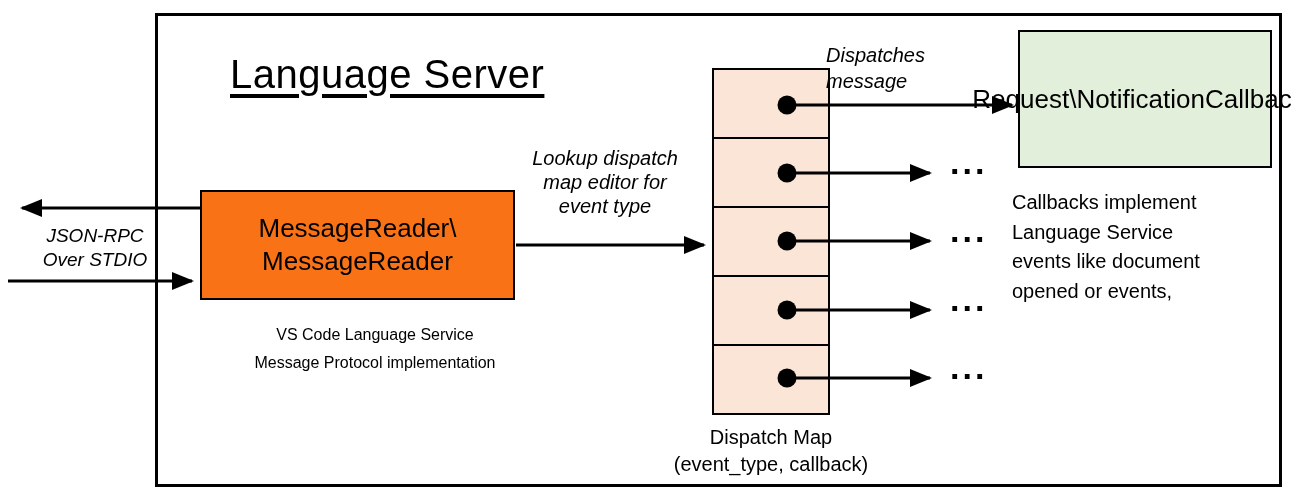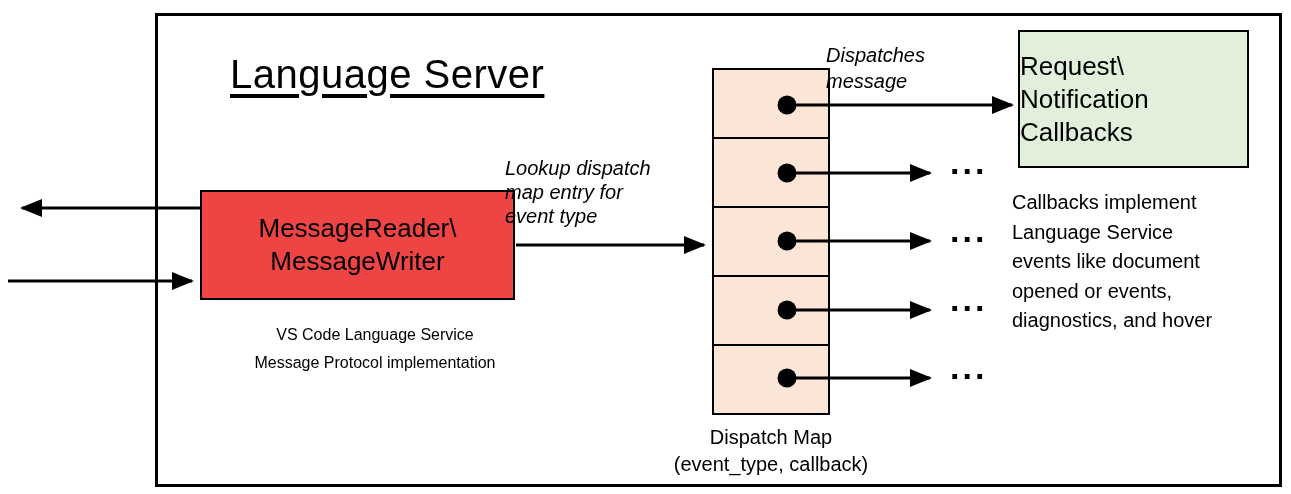--- a/index.html
+++ b/index.html
@@ -47,23 +47,23 @@
     text-align: center;
   }
   .msg-caption {
     position: absolute;
     left: 190px; top: 321px; width: 370px;
     font-size: 16px; line-height: 28px;
     text-align: center;
   }
   .lookup-label {
     position: absolute;
-    left: 505px; top: 156px; width: 200px;
+    left: 505px; top: 146px; width: 200px;
     font-size: 20px; font-style: italic;
-    line-height: 24px; text-align: left;
+    line-height: 24px; text-align: center;
   }
   .dispatch-map {
     position: absolute;
     left: 712px; top: 68px;
     width: 118px; height: 347px;
     border: 2.5px solid #000;
     display: flex; flex-direction: column;
   }
   .dispatch-cell { flex: 1; border-bottom: 2.5px solid #000; }
   .dispatch-cell:last-child { border-bottom: none; }
@@ -75,24 +75,24 @@
   }
   .dispatches-label {
     position: absolute;
     left: 826px; top: 42px; width: 134px;
     font-size: 20px; font-style: italic;
     line-height: 26px; text-align: left;
   }
   .callback-box {
     position: absolute;
     left: 1018px; top: 30px;
-    width: 231px; height: 138px;
+    width: 254px; height: 138px;
     border: 2.5px solid #000;
-    display: flex; flex-direction: column;
-    align-items: flex-start; justify-content: center;
+    display: flex; flex-direction: row;
+    align-items: center; justify-content: center;
     font-size: 26px; line-height: 33px;
     text-align: center;
   }
   .note {
     position: absolute;
     left: 1012px; top: 188px; width: 272px;
     font-size: 20px; line-height: 29.5px;
   }
   .ellipsis {
     position: absolute;
@@ -115,34 +115,38 @@
 </style>
 </head>
 <body>
 
 <div class="canvas">
 
   <div class="outer-box"></div>
 
   <div class="title">Language Server</div>
 
-
-  <div class="msg-box" style="background: #ef4444;">
+  <div class="io-label">
+    <div>JSON-RPC</div>
+    <div>Over STDIO</div>
+  </div>
+
+  <div class="msg-box" style="background: #f97316;">
     <div>MessageReader\</div>
-    <div>MessageWriter</div>
+    <div>MessageReader</div>
   </div>
 
   <div class="msg-caption">
     <div>VS Code Language Service</div>
     <div>Message Protocol implementation</div>
   </div>
 
   <div class="lookup-label">
     <div>Lookup dispatch</div>
-    <div>map entry for</div>
+    <div>map editor for</div>
     <div>event type</div>
   </div>
 
   <div class="dispatch-map" style="background: rgb(251, 229, 214);">
     <div class="dispatch-cell"></div>
     <div class="dispatch-cell"></div>
     <div class="dispatch-cell"></div>
     <div class="dispatch-cell"></div>
     <div class="dispatch-cell"></div>
   </div>
@@ -161,21 +165,20 @@
     <div>Request\</div>
     <div>Notification</div>
     <div>Callbacks</div>
   </div>
 
   <div class="note">
     <div>Callbacks implement</div>
     <div>Language Service</div>
     <div>events like document</div>
     <div>opened or events,</div>
-    <div>diagnostics, and hover</div>
   </div>
 
   <div class="ellipsis e1">...</div>
   <div class="ellipsis e2">...</div>
   <div class="ellipsis e3">...</div>
   <div class="ellipsis e4">...</div>
 
   <svg class="arrows" width="1291" height="494" viewBox="0 0 1291 494">
     <defs>
       <marker id="arrow" markerUnits="userSpaceOnUse" markerWidth="22" markerHeight="18" refX="20" refY="9" orient="auto">

